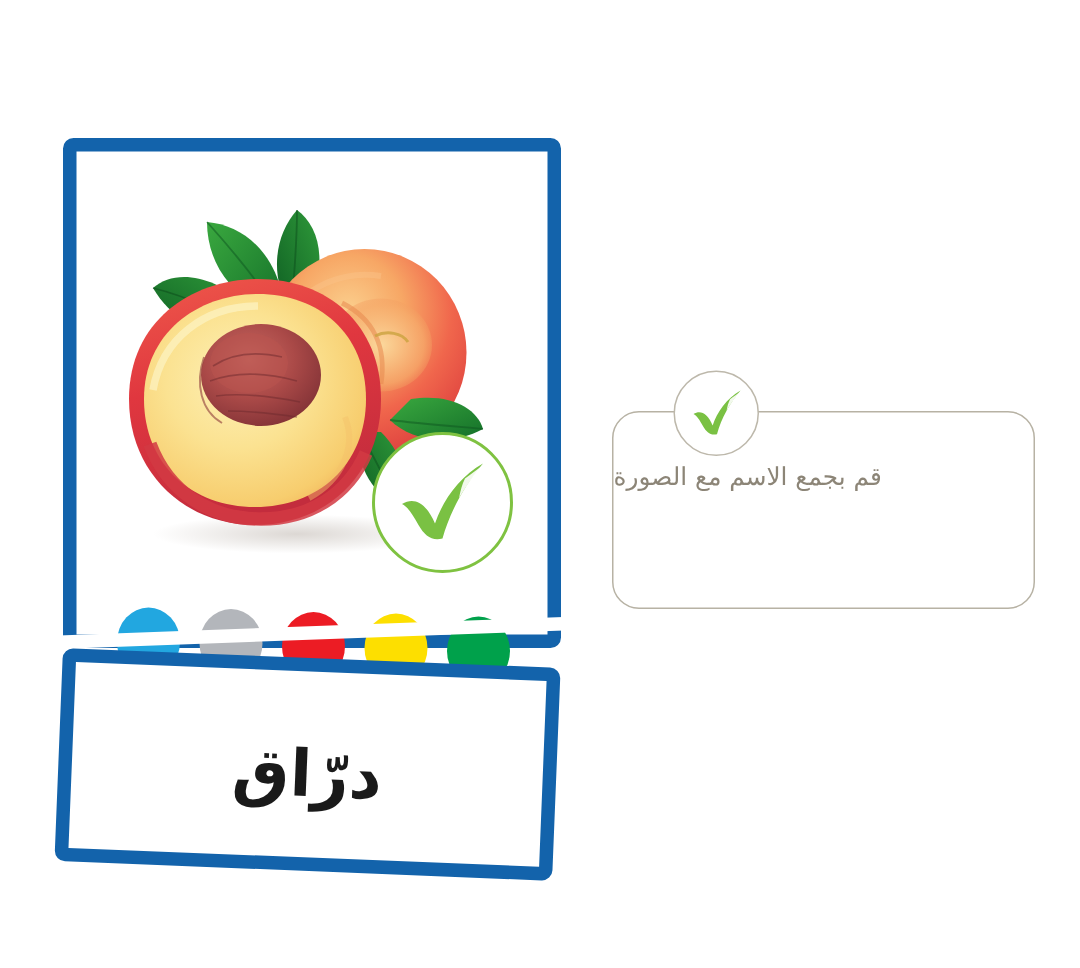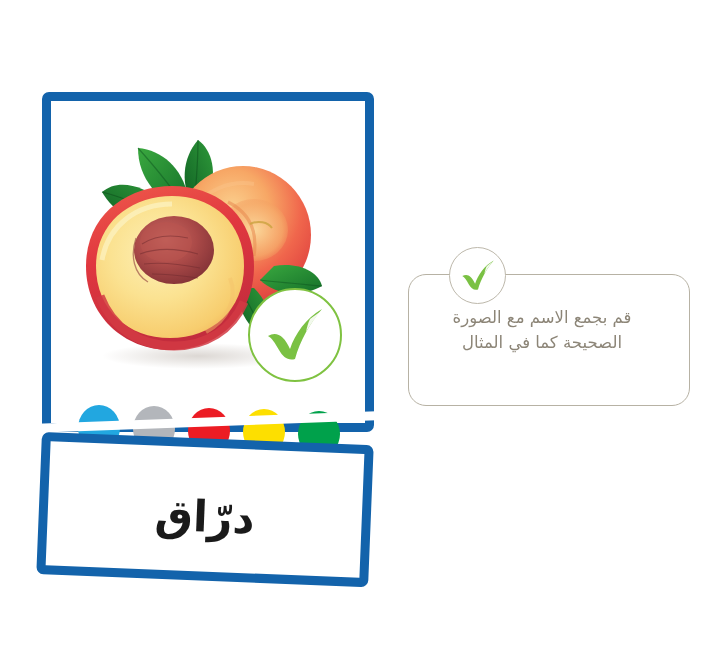--- a/index.html
+++ b/index.html
@@ -135,21 +135,21 @@
     border-radius: 18px;
     background: #ffffff;
     box-sizing: border-box;
     z-index: 5;
   }
   .instruction-text {
     position: absolute;
     left: 0;
     right: 14px;
     top: 30px;
-    text-align: center;
+    text-align: left;
     direction: rtl;
     font-family: "DejaVu Sans", "Liberation Sans", sans-serif;
     font-size: 16.5px;
     line-height: 1.52;
     color: #8c8577;
     letter-spacing: 0.2px;
   }
   .instruction-text .line { display: block; white-space: nowrap; }
 
   .instr-badge {
@@ -279,21 +279,20 @@
 
   <div class="split-band"></div>
 
   <div class="word-card">
     <span class="word">درّاق</span>
   </div>
 
   <div class="instruction-box">
     <div class="instruction-text">
       <span class="line">قم بجمع الاسم مع الصورة</span>
-      <span class="line">الصحيحة كما في المثال</span>
     </div>
   </div>
 
   <div class="instr-badge">
     <svg width="36" height="33" viewBox="0 0 62 56" xmlns="http://www.w3.org/2000/svg">
       <path d="M4 29 C12 24, 20 28, 26 42 C31 27, 42 11, 58 2
                C46 16, 36 34, 31 52 C24 54, 19 50, 15 43
                C11 36, 8 31, 4 29 Z" fill="#7ac143"></path>
       <path d="M46 12 C50 9, 54 6, 57 4 C51 11, 46 18, 42 25 C43 20, 44 16, 46 12 Z" fill="#ffffff" opacity="0.9"></path>
     </svg>

